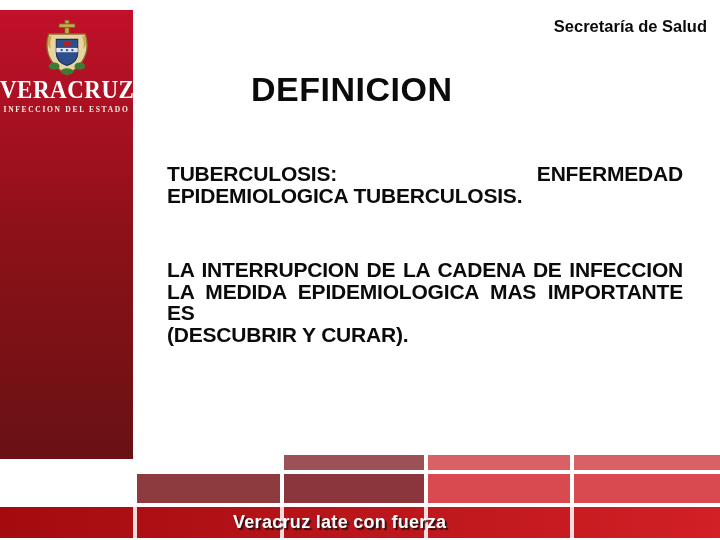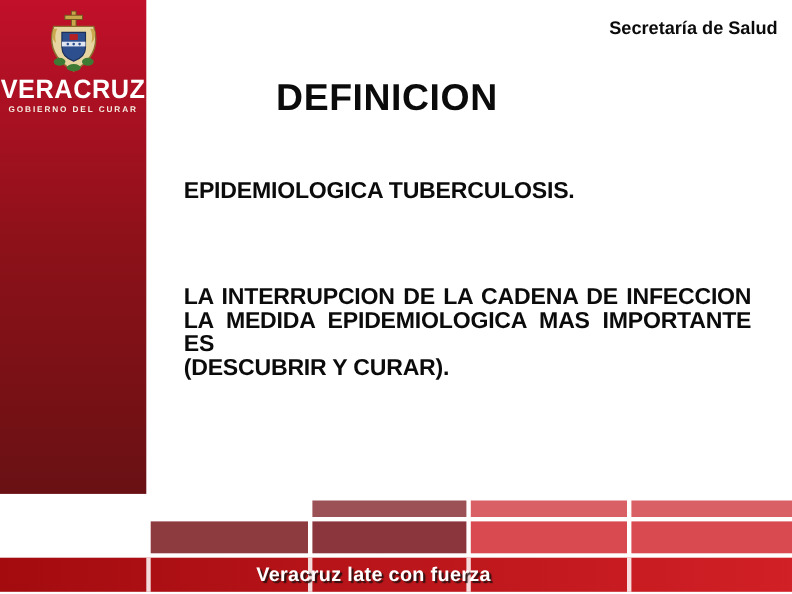--- a/index.html
+++ b/index.html
@@ -2,25 +2,26 @@
 <html style="--sidebar-top: #c2102a; --sidebar-mid: #8e1119; --sidebar-bottom: #691114; --block-maroon-light: #9b5156; --block-maroon-dark: #8e3b40; --block-maroon-darker: #8a363c; --block-salmon-light: #d96064; --block-salmon-dark: #d84a50; --footer-left: #a30b0f; --footer-right: #d12026; --text-black: #0b0b0b;"><head>
 <meta charset="utf-8">
 <style>
   html,body{margin:0;padding:0;background:#888;}
   .slide{
     position:relative;width:720px;height:540px;background:#ffffff;
     overflow:hidden;font-family:"Liberation Sans",sans-serif;
   }
   
   .sidebar{
-    position:absolute;left:0;top:0;width:133px;height:449px;
+    position:absolute;left:0;top:10px;width:133px;height:449px;
     background:linear-gradient(180deg,
       var(--sidebar-top,#c2102a) 0%,
       var(--sidebar-mid,#8e1119) 48%,
       var(--sidebar-bottom,#691114) 100%);
+    font-family:Liberation Serif, serif;
   }
   .coat{position:absolute;left:41px;top:9px;width:52px;height:60px;}
   .wordmark{
     position:absolute;left:0;top:68px;width:133px;text-align:center;
     color:#ffffff;font-weight:bold;font-size:23px;letter-spacing:0.5px;
     transform:scaleY(1.05);
   }
   .tagline{
     position:absolute;left:0;top:95px;width:133px;text-align:center;
     color:#f5efe2;font-weight:bold;font-size:7.5px;letter-spacing:1.7px;
@@ -87,28 +88,29 @@
         <circle cx="19" cy="29" r="1.1" fill="#2e4f8e"></circle>
         <circle cx="24" cy="29" r="1.1" fill="#2e4f8e"></circle>
         <circle cx="29" cy="29" r="1.1" fill="#2e4f8e"></circle>
         <rect x="20.5" y="20.5" width="7" height="5" fill="#b52025"></rect>
         <ellipse cx="12" cy="44" rx="5" ry="3.4" fill="#3f7a34"></ellipse>
         <ellipse cx="36" cy="44" rx="5" ry="3.4" fill="#3f7a34"></ellipse>
         <ellipse cx="24" cy="49" rx="6" ry="3" fill="#3f7a34"></ellipse>
       </svg>
     </div>
     <div class="wordmark">VERACRUZ</div>
-    <div class="tagline">GOBIERNO DEL CURAR</div>
+    <div class="tagline">INFECCION DEL ESTADO</div>
   </div>
 
   <div class="agency">Secretaría de Salud</div>
 
   <h1 class="title">DEFINICION</h1>
 
   <div class="bodyblock p1">
+    <div class="line j">TUBERCULOSIS: ENFERMEDAD</div>
     <div class="line l">EPIDEMIOLOGICA TUBERCULOSIS.</div>
   </div>
   <div class="bodyblock p2">
     <div class="line j">LA INTERRUPCION DE LA CADENA DE INFECCION</div>
     <div class="line j">LA MEDIDA EPIDEMIOLOGICA MAS IMPORTANTE ES</div>
     <div class="line l">(DESCUBRIR Y CURAR).</div>
   </div>
 
   <div class="block b-r1cB"></div>
   <div class="block b-r1cC"></div>

